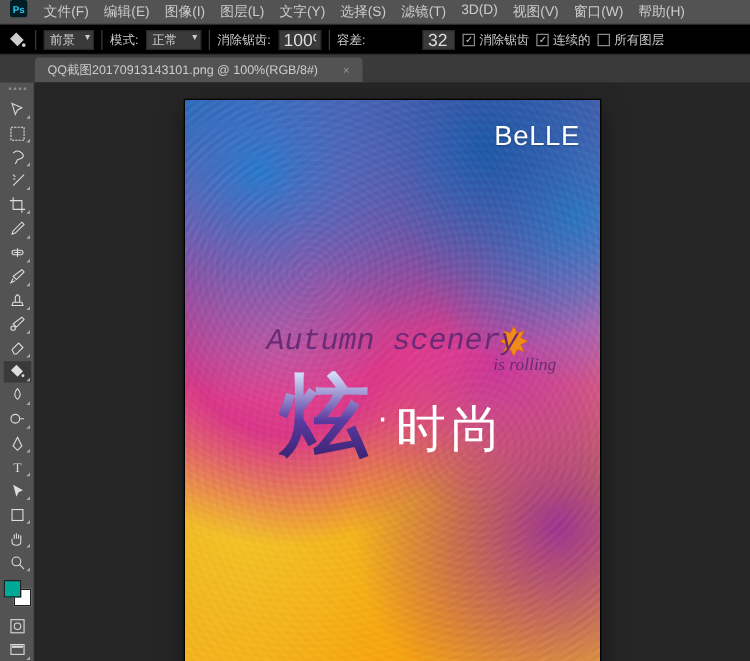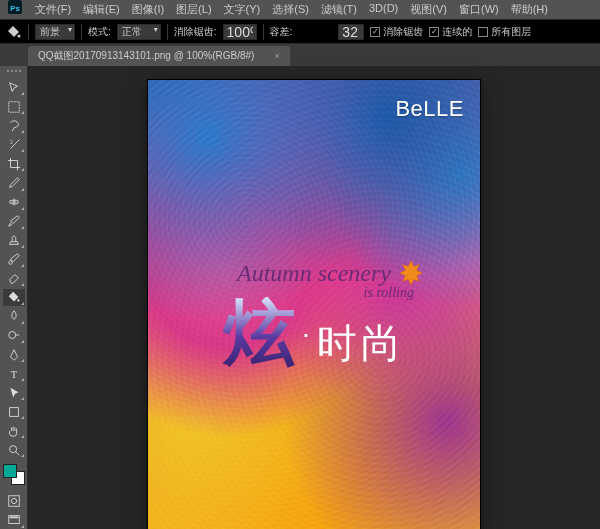--- a/index.html
+++ b/index.html
@@ -112,29 +112,29 @@
   position: absolute; top: 16px; right: 16px;
   color: #fff; font-weight: 400; font-size: 22px;
   font-family: Arial, sans-serif; letter-spacing: 0.5px;
   text-shadow: 0 1px 2px rgba(0,0,0,.3);
 }
 .headline {
   position: absolute; top: 180px; left: 0; right: 0;
   text-align: center;
 }
 .script {
-  font-family: Liberation Serif, serif;
+  font-family: Liberation Mono, monospace;
   color: #6a2b76; font-size: 24px;
   font-style: italic;
 }
 .sub-script {
   font-family: "Brush Script MT", cursive;
   color: #6a2b76; font-size: 14px;
   font-style: italic; text-align: right;
-  padding-right: 66px; margin-top: -2px; margin-left: 44px;
+  padding-right: 35px; margin-top: -2px; margin-left: 44px;
 }
 .leaf {
   position: absolute; top: 178px; right: 54px;
   width: 30px; height: 30px;
 }
 .big-line {
   display: flex; align-items: baseline; justify-content: center;
   gap: 4px; margin-top: -4px;
 }
 .big-char {

